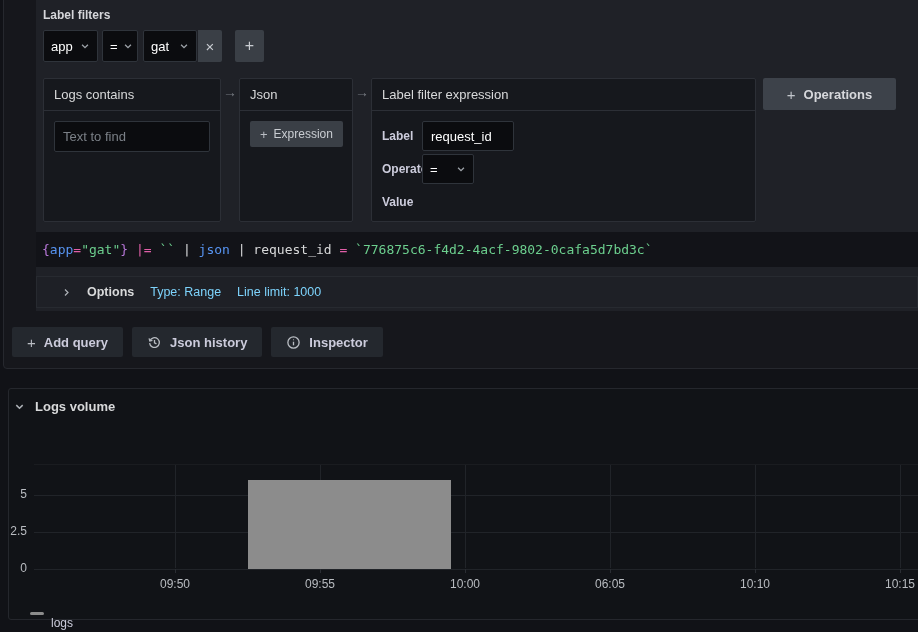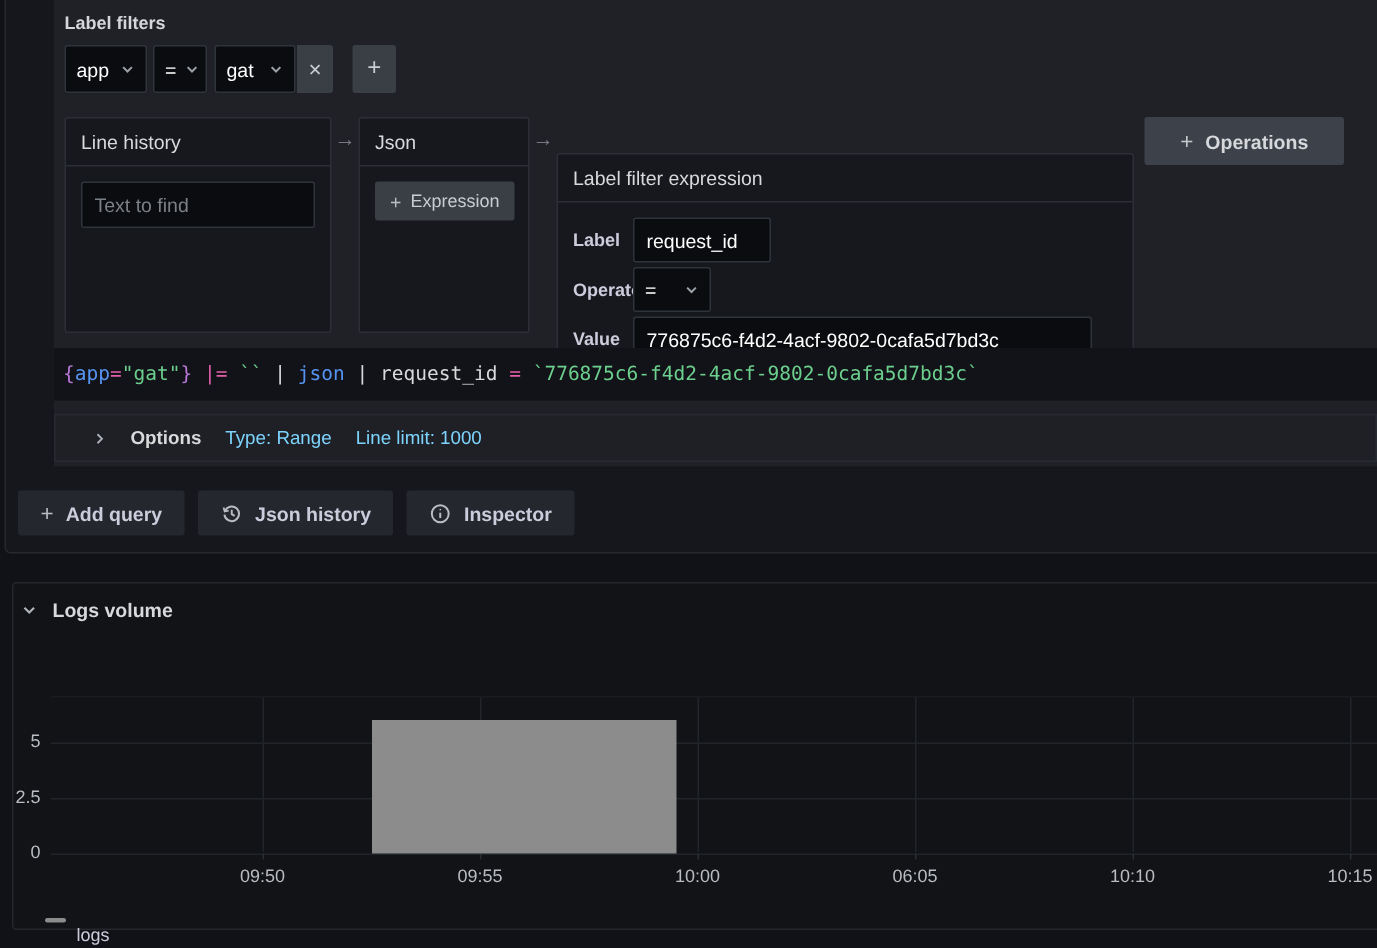--- a/index.html
+++ b/index.html
@@ -41,21 +41,21 @@
     position:absolute; top:78px; height:144px;
     background:#16181d; border:1px solid #2c2f36; border-radius:2px;
   }
   .card-h {
     height:32px; display:flex; align-items:center; padding:0 10px;
     border-bottom:1px solid #2c2f36; font-size:13px; color:#d8d9da;
   }
   .card-b { padding:10px; }
   .card-line { left:43px; width:178px; }
   .card-json { left:239px; width:114px; }
-  .card-expr { left:371px; width:385px;margin-top:24px; }
+  .card-expr { left:371px; width:385px; }
   .arrow { position:absolute; top:84px; width:16px; text-align:center; color:#767a80; font-size:14px; }
   .arrow-1 { left:222px; } .arrow-2 { left:354px; }
   .txt-input {
     width:100%; height:31px; background:#0b0c0f; border:1px solid #2f343b; border-radius:2px;
     color:#ffffff; font-size:13px; padding:0 8px; font-family:"Liberation Sans", sans-serif;
   }
   .txt-input::placeholder { color:#7b8087; }
   .btn-expression {
     height:26px; padding:0 10px; font-size:12px; gap:6px; display:inline-flex;
   }
@@ -153,21 +153,21 @@
     </div>
     <button class="btn-gray btn-close">
       <span>×</span>
     </button>
     <button class="btn-gray btn-add-filter">
       <span>+</span>
     </button>
   </div>
 
   <div class="card card-line">
-    <div class="card-h">Line history</div>
+    <div class="card-h">Logs contains</div>
     <div class="card-b">
       <input class="txt-input" placeholder="Text to find" style="">
     </div>
   </div>
 
   <div class="arrow arrow-1">→</div>
 
   <div class="card card-json">
     <div class="card-h">Json</div>
     <div class="card-b">
@@ -193,21 +193,20 @@
           <span>=</span>
           <span class="chev">
             <svg width="10" height="10" viewBox="0 0 12 12">
                 <path d="M2.5 4.5l3.5 3.5 3.5-3.5" fill="none" stroke="currentColor" stroke-width="1.6"></path>
               </svg>
           </span>
         </div>
       </div>
       <div class="fld-row">
         <span class="fld-label">Value</span>
-        <input class="txt-input wide" value="776875c6-f4d2-4acf-9802-0cafa5d7bd3c" style="">
       </div>
     </div>
   </div>
 
   <button class="btn-gray btn-operations">
     <span class="plus">+</span>
     <span>Operations</span>
   </button>
 
   <div class="code-box"><span id="query-code"><span style="color: rgb(184, 119, 217);">{</span><span style="color: rgb(87, 148, 242);">app</span><span style="color: rgb(224, 95, 168);">=</span><span style="color: rgb(108, 207, 142);">"gat"</span><span style="color: rgb(184, 119, 217);">}</span><span style="color: rgb(216, 217, 218);"> </span><span style="color: rgb(224, 95, 168);">|=</span><span style="color: rgb(216, 217, 218);"> </span><span style="color: rgb(108, 207, 142);">``</span><span style="color: rgb(216, 217, 218);"> | </span><span style="color: rgb(87, 148, 242);">json</span><span style="color: rgb(216, 217, 218);"> | </span><span style="color: rgb(216, 217, 218);">request_id </span><span style="color: rgb(224, 95, 168);">=</span><span style="color: rgb(216, 217, 218);"> </span><span style="color: rgb(108, 207, 142);">`776875c6-f4d2-4acf-9802-0cafa5d7bd3c`</span></span></div>

